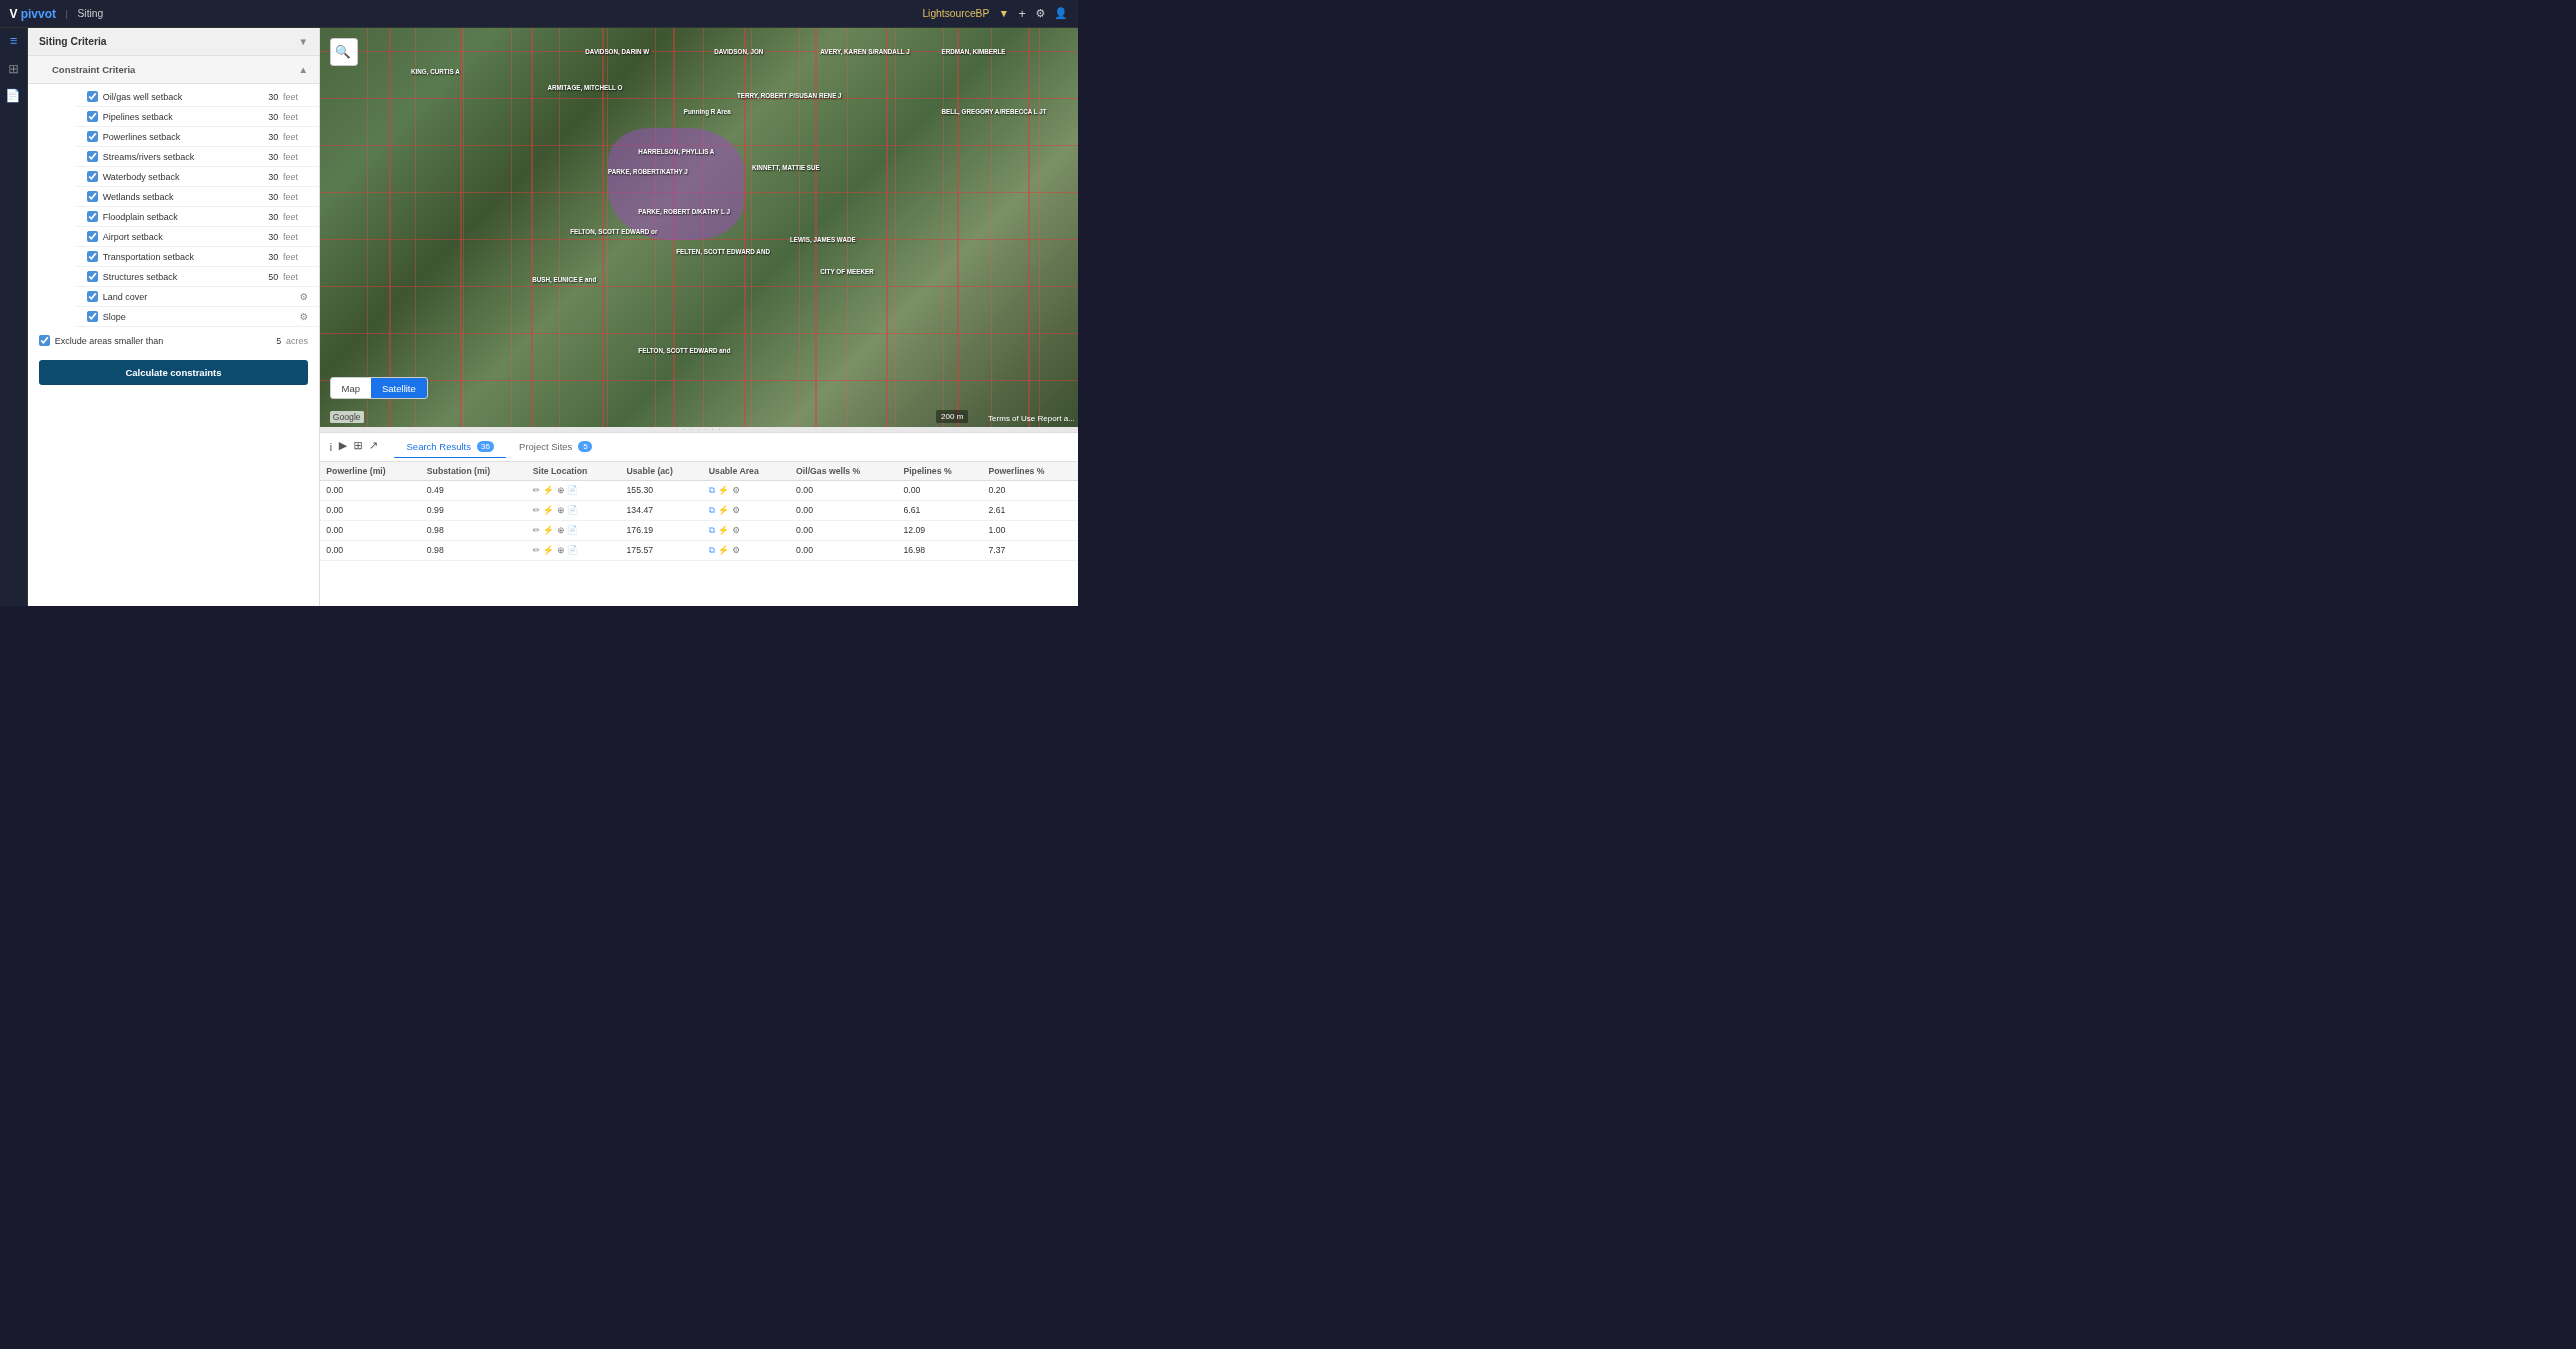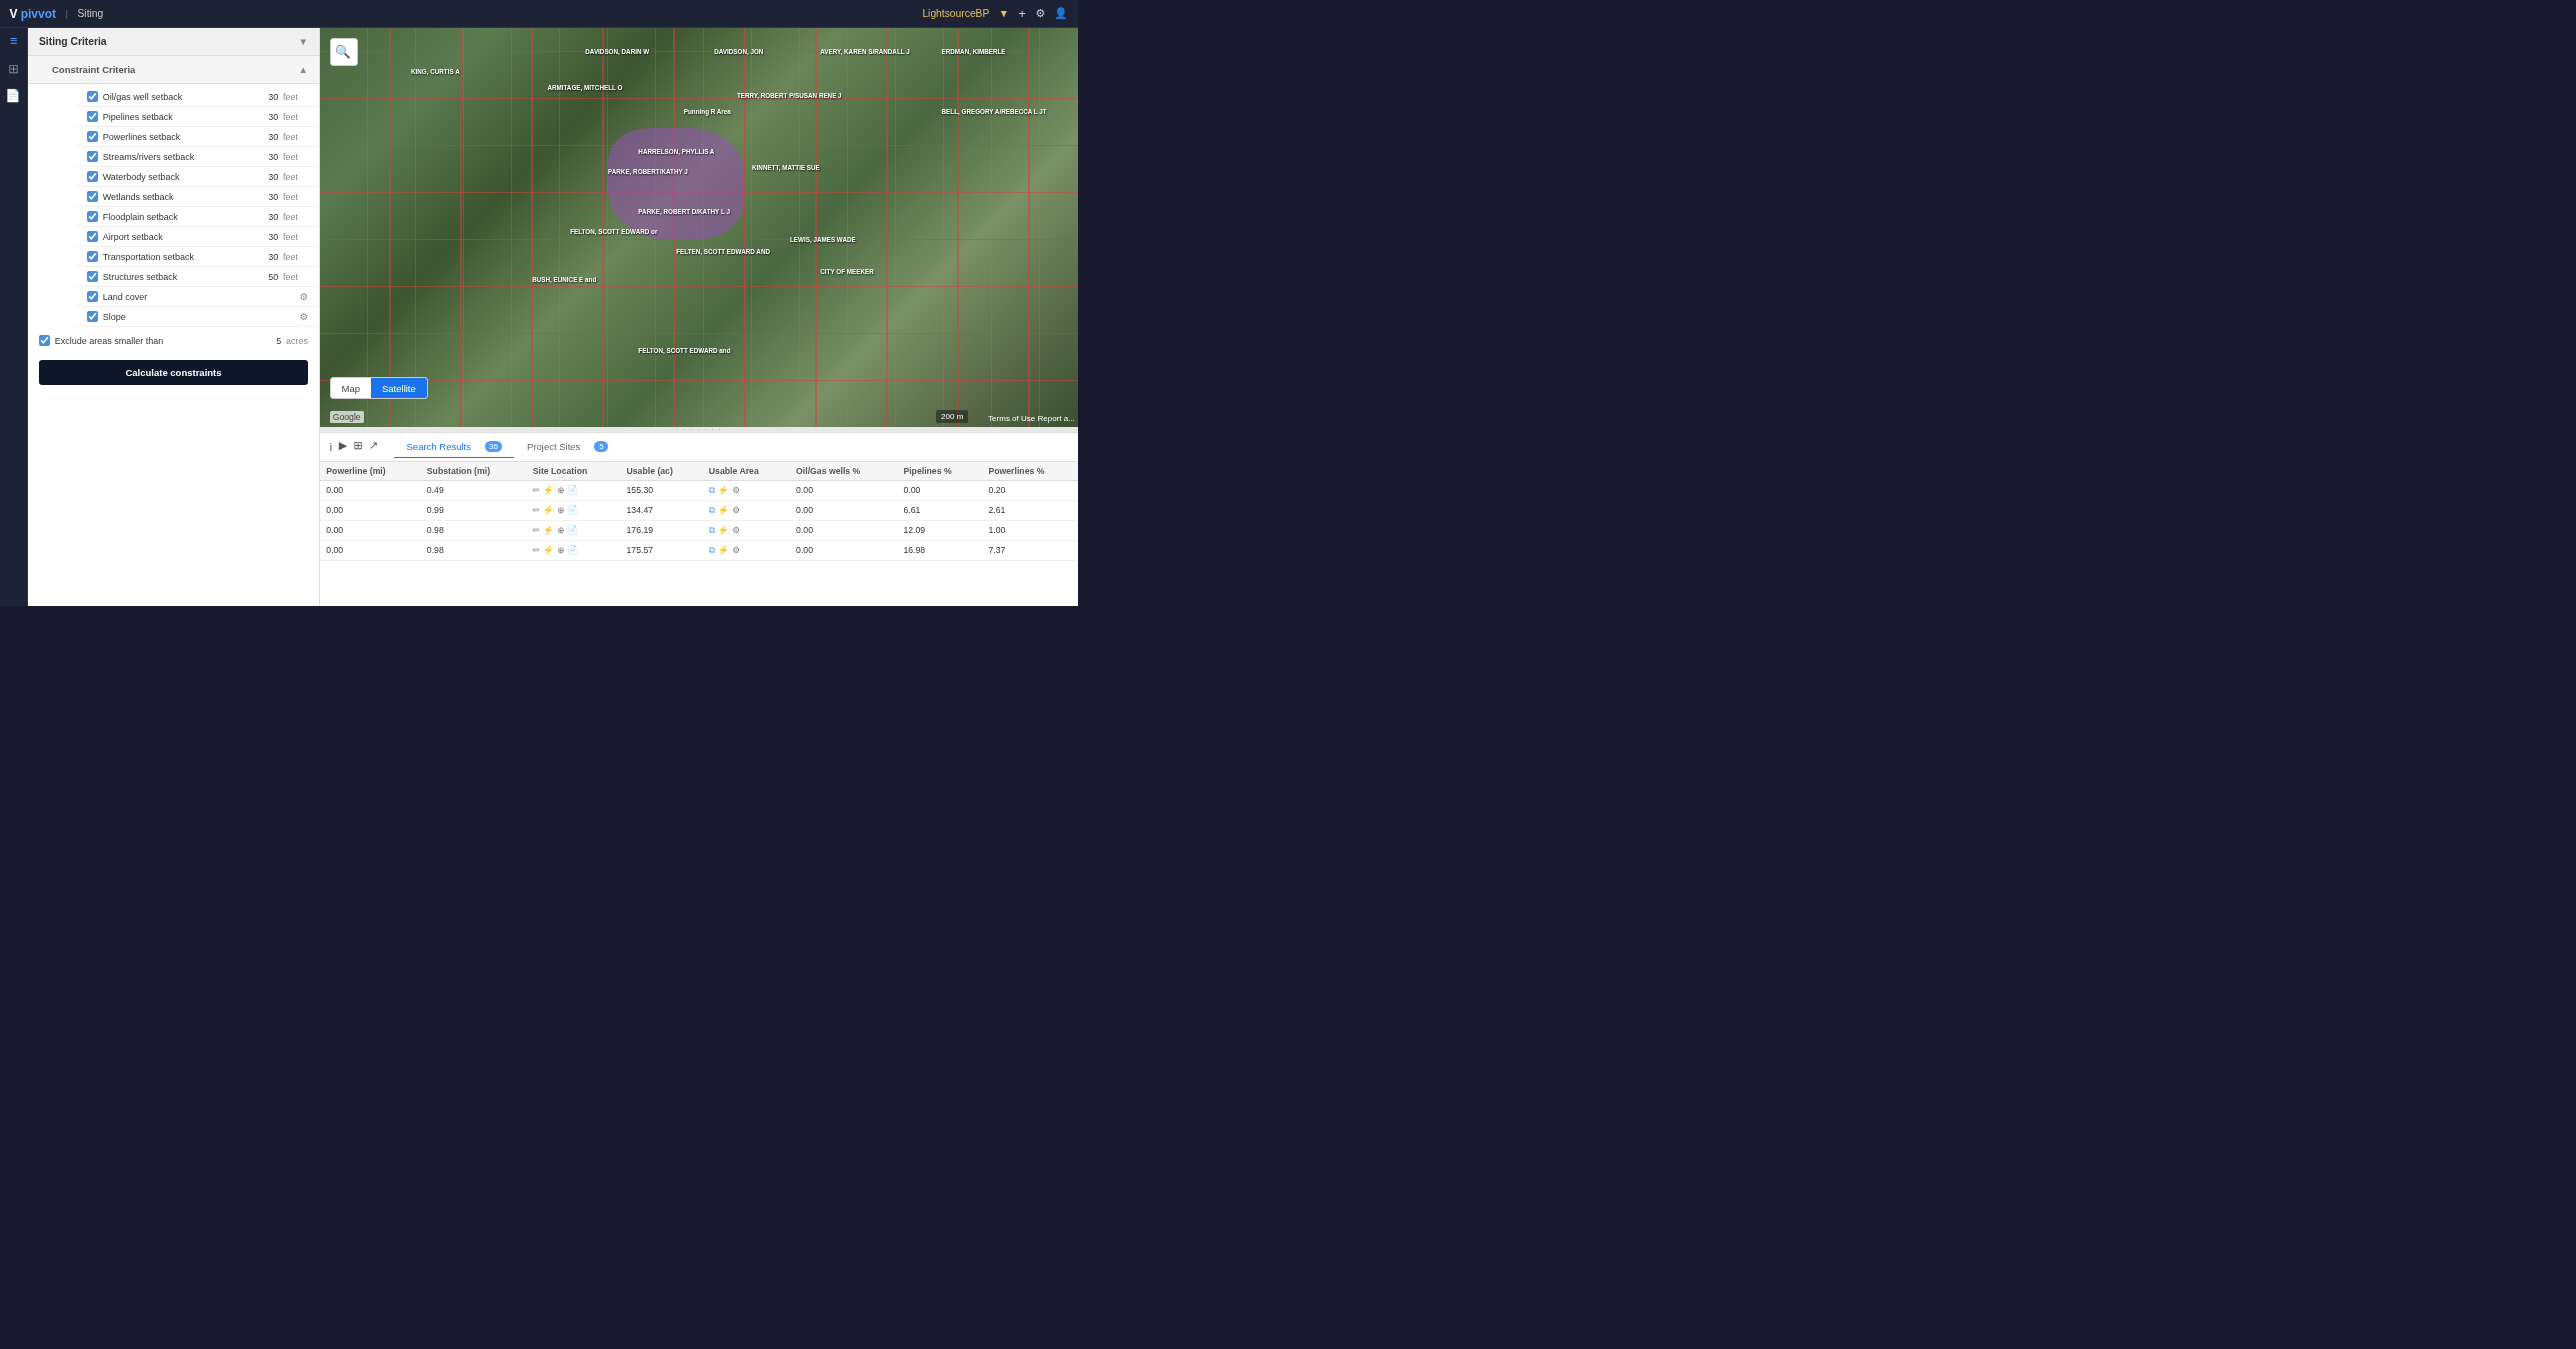--- a/index.html
+++ b/index.html
@@ -87,21 +87,21 @@
       gap: 4.7px;
     }
     .exclude-label { flex: 1; font-size: 9px; color: #333; }
     .exclude-value { width: 25px; text-align: right; font-size: 9px; color: #333; }
     .exclude-unit { font-size: 9px; color: #888; }
 
     .calc-btn-container { padding: 9.5px 11px; }
     .calc-btn {
       width: 100%;
       padding: 7px;
-      background: #0f172a;
+      background: #0c4a6e;
       color: #fff;
       border: none;
       border-radius: 3.2px;
       font-size: 9.5px;
       font-weight: 600;
       cursor: pointer;
     }
 
     
     .map-container {
@@ -241,21 +241,21 @@
     .tabs-row { display: flex; gap: 0; align-items: center; }
     .tab {
       padding: 4.7px 12.6px;
       font-size: 9.5px;
       cursor: pointer;
       color: #666;
       border-bottom: 1.6px solid transparent;
       position: relative;
       display: flex;
       align-items: center;
-      gap: 14px;
+      gap: 6px;
     }
     .tab.active { color: #1a73e8; border-bottom: 1.6px solid #1a73e8; }
     .tab-badge {
       background: #4a9eff;
       color: #fff;
       border-radius: 8px;
       font-size: 8px;
       padding: 0.8px 4px;
       min-width: 14px;
       text-align: center;

